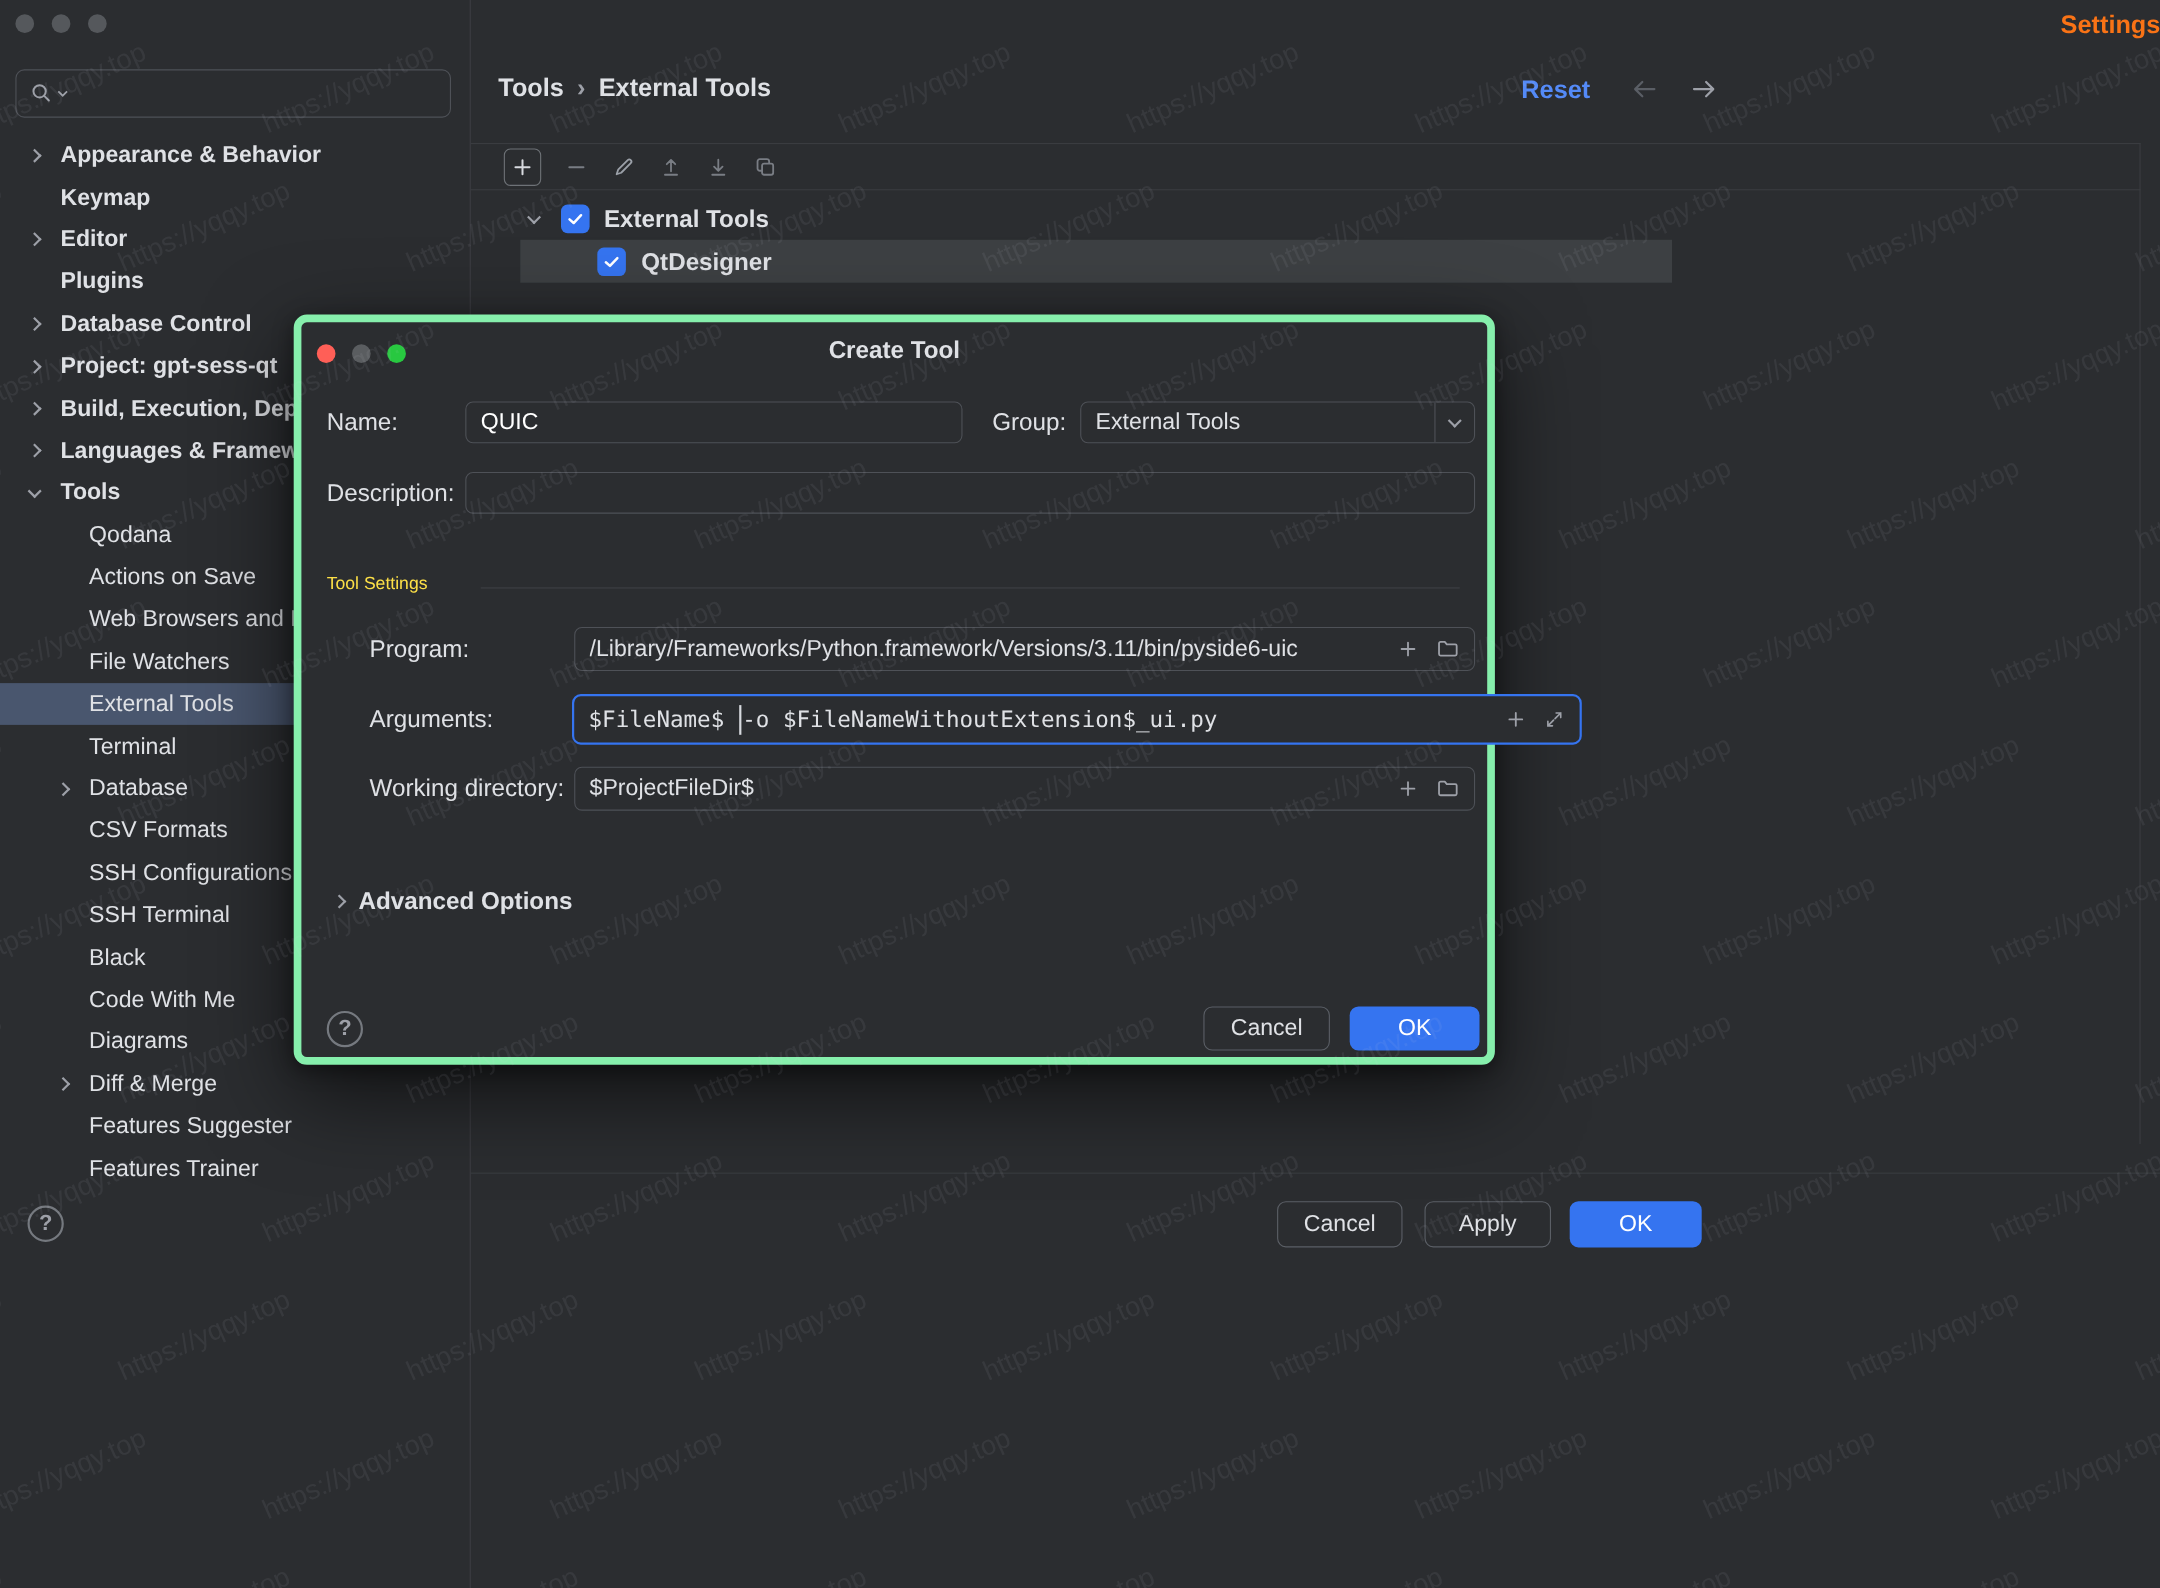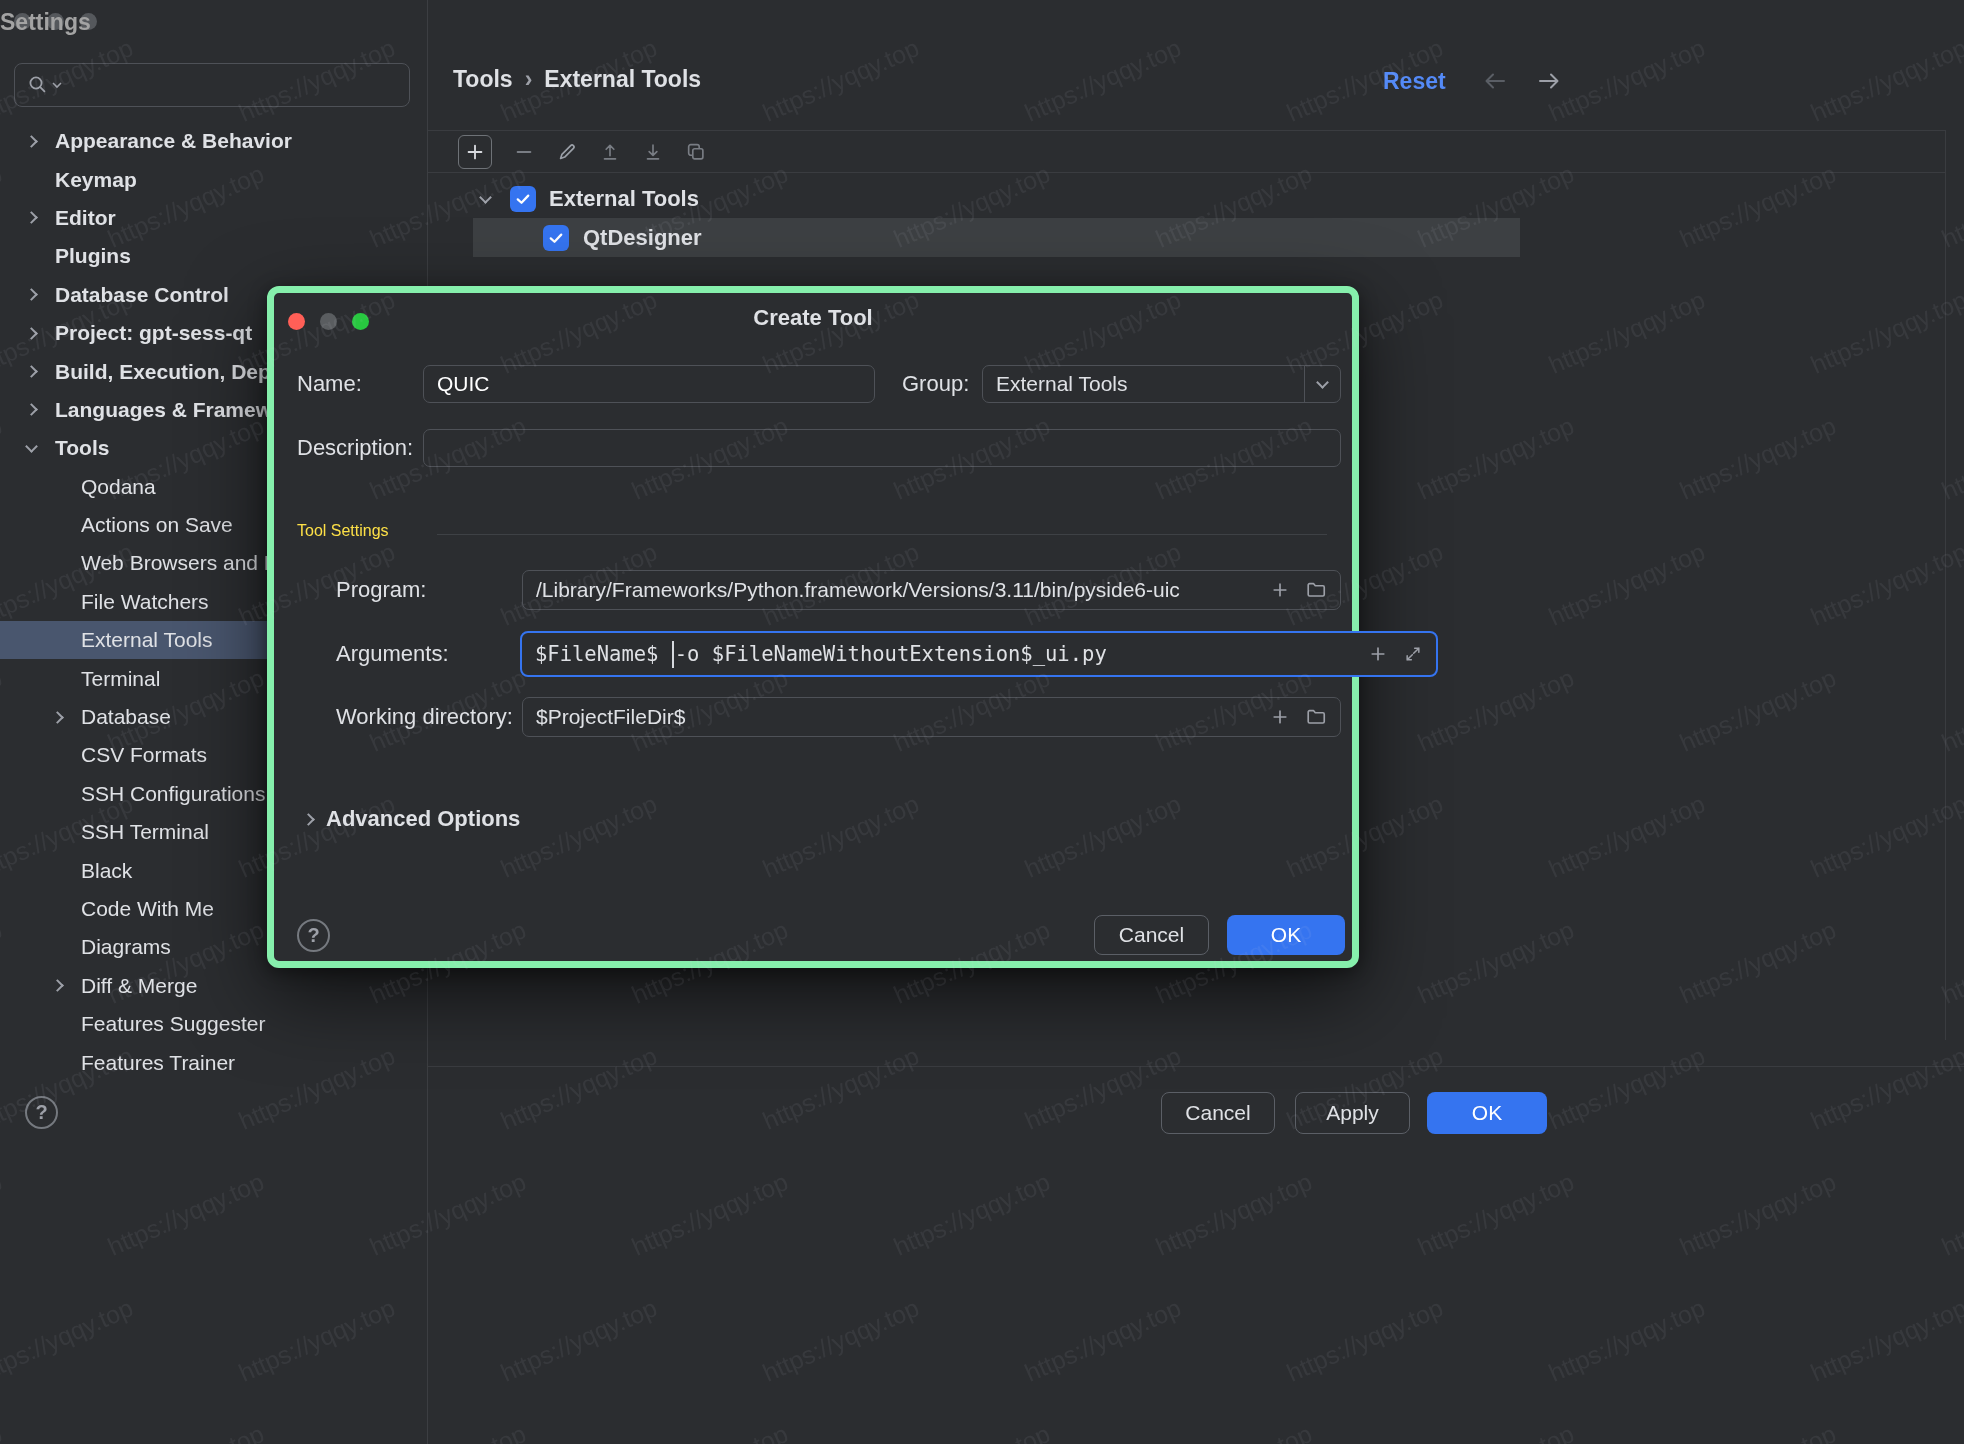--- a/index.html
+++ b/index.html
@@ -9,22 +9,22 @@
     background:#2b2d30;
     color:#dfe1e5;
     font-family:"Liberation Sans", sans-serif;
     -webkit-font-smoothing:antialiased;
   }
 
   
   .titlebar { position:absolute; left:0; top:0; right:0; height:44px; z-index:5; }
   .tl { position:absolute; top:13px; width:17px; height:17px; border-radius:50%; background:#55585c; }
   .tl.one { left:14px; } .tl.two { left:47px; } .tl.three { left:80px; }
-  .win-title { position:absolute; left:0; right:0; top:9px; text-align:left;
-               font-size:23px; font-weight:bold; color:#a3a3a3; }
+  .win-title { position:absolute; left:0; right:0; top:9px; text-align:right;
+               font-size:23px; font-weight:bold; color:#f97316; }
 
   
   #sidebar { position:absolute; left:0; top:0; width:428px; bottom:0; border-right:1px solid #3c3e42; z-index:2; }
   .search-box { position:absolute; left:14px; top:63px; width:396px; height:44px;
                 border:1px solid #4e5157; border-radius:8px; background:#2b2d30;
                 display:flex; align-items:center; padding:0 12px; gap:6px; }
   .search-box input { flex:1; background:transparent; border:none; outline:none; color:#dfe1e5; font-size:20px; font-family:inherit; }
   .s-icon { color:#9da0a8; display:flex; align-items:center; gap:3px; }
 
   #sidebar-tree { position:absolute; left:0; top:122px; right:1px; }

